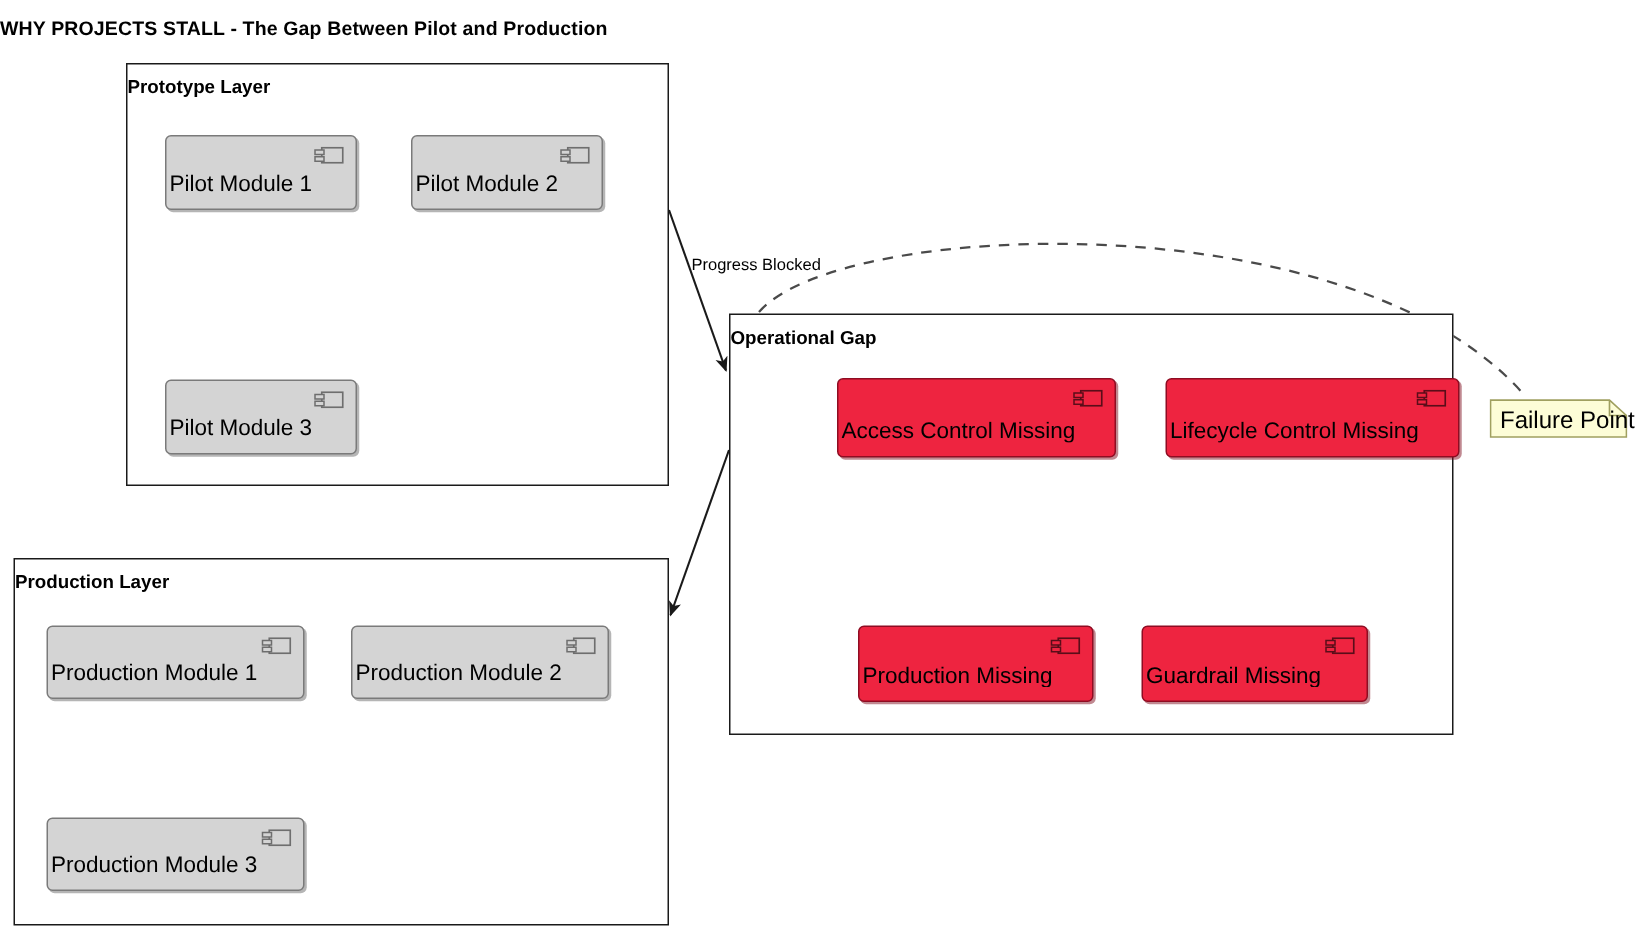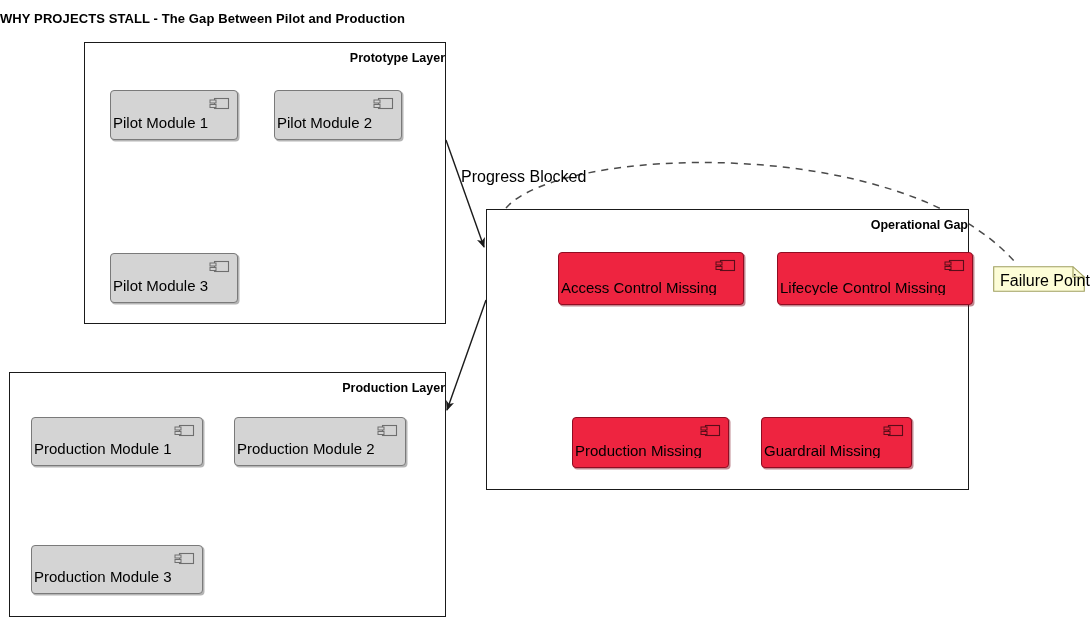--- a/index.html
+++ b/index.html
@@ -37,21 +37,21 @@
     position: absolute;
     background: #ffffff;
     border: 1.6px solid #1a1a1a;
     box-sizing: border-box;
   }
   .layer-title {
     position: absolute;
     left: 0;
     top: 8px;
     width: 100%;
-    text-align: right;
+    text-align: left;
     font-size: 12.5px;
     font-weight: bold;
     white-space: nowrap;
   }
 
   
   .component {
     position: absolute;
     box-sizing: border-box;
     border: 1px solid #7a7a7a;
@@ -92,21 +92,21 @@
     left: 7px;
     top: 7px;
     font-size: 16px;
     line-height: 15px;
     white-space: nowrap;
   }
 
   
   .edge-label {
     position: absolute;
-    font-size: 16px;
+    font-size: 11px;
     line-height: 14px;
     white-space: nowrap;
     background: transparent;
   }
 
   
   #edges {
     position: absolute;
     left: 0;
     top: 0;

